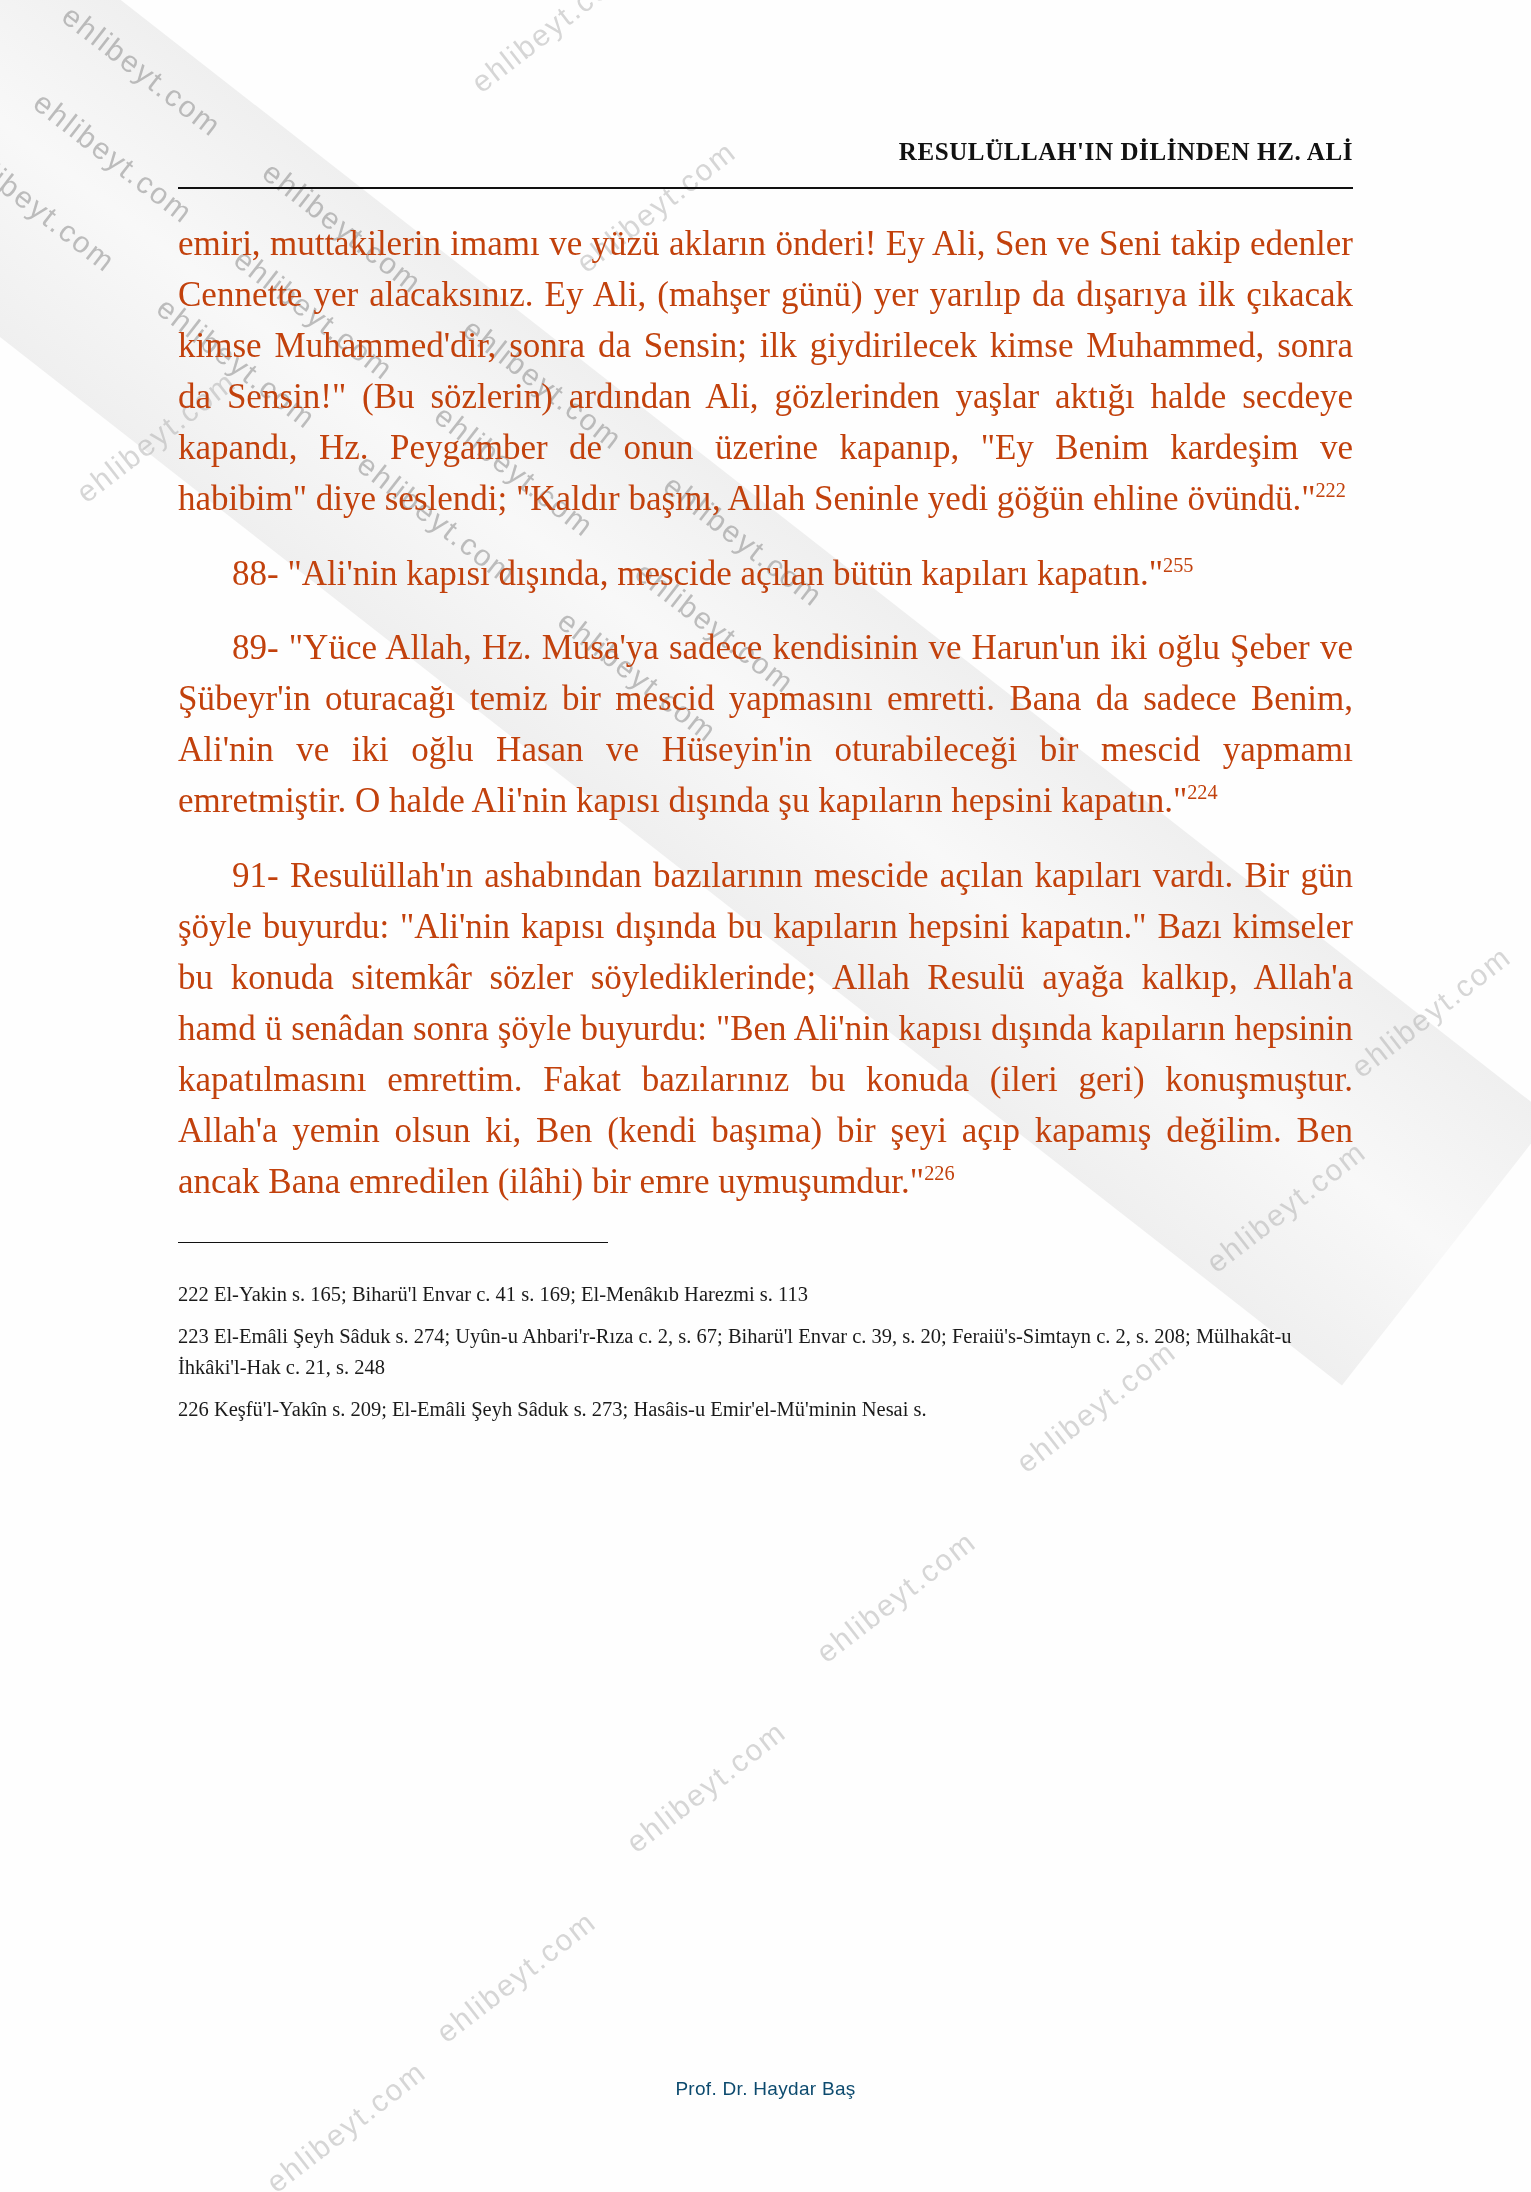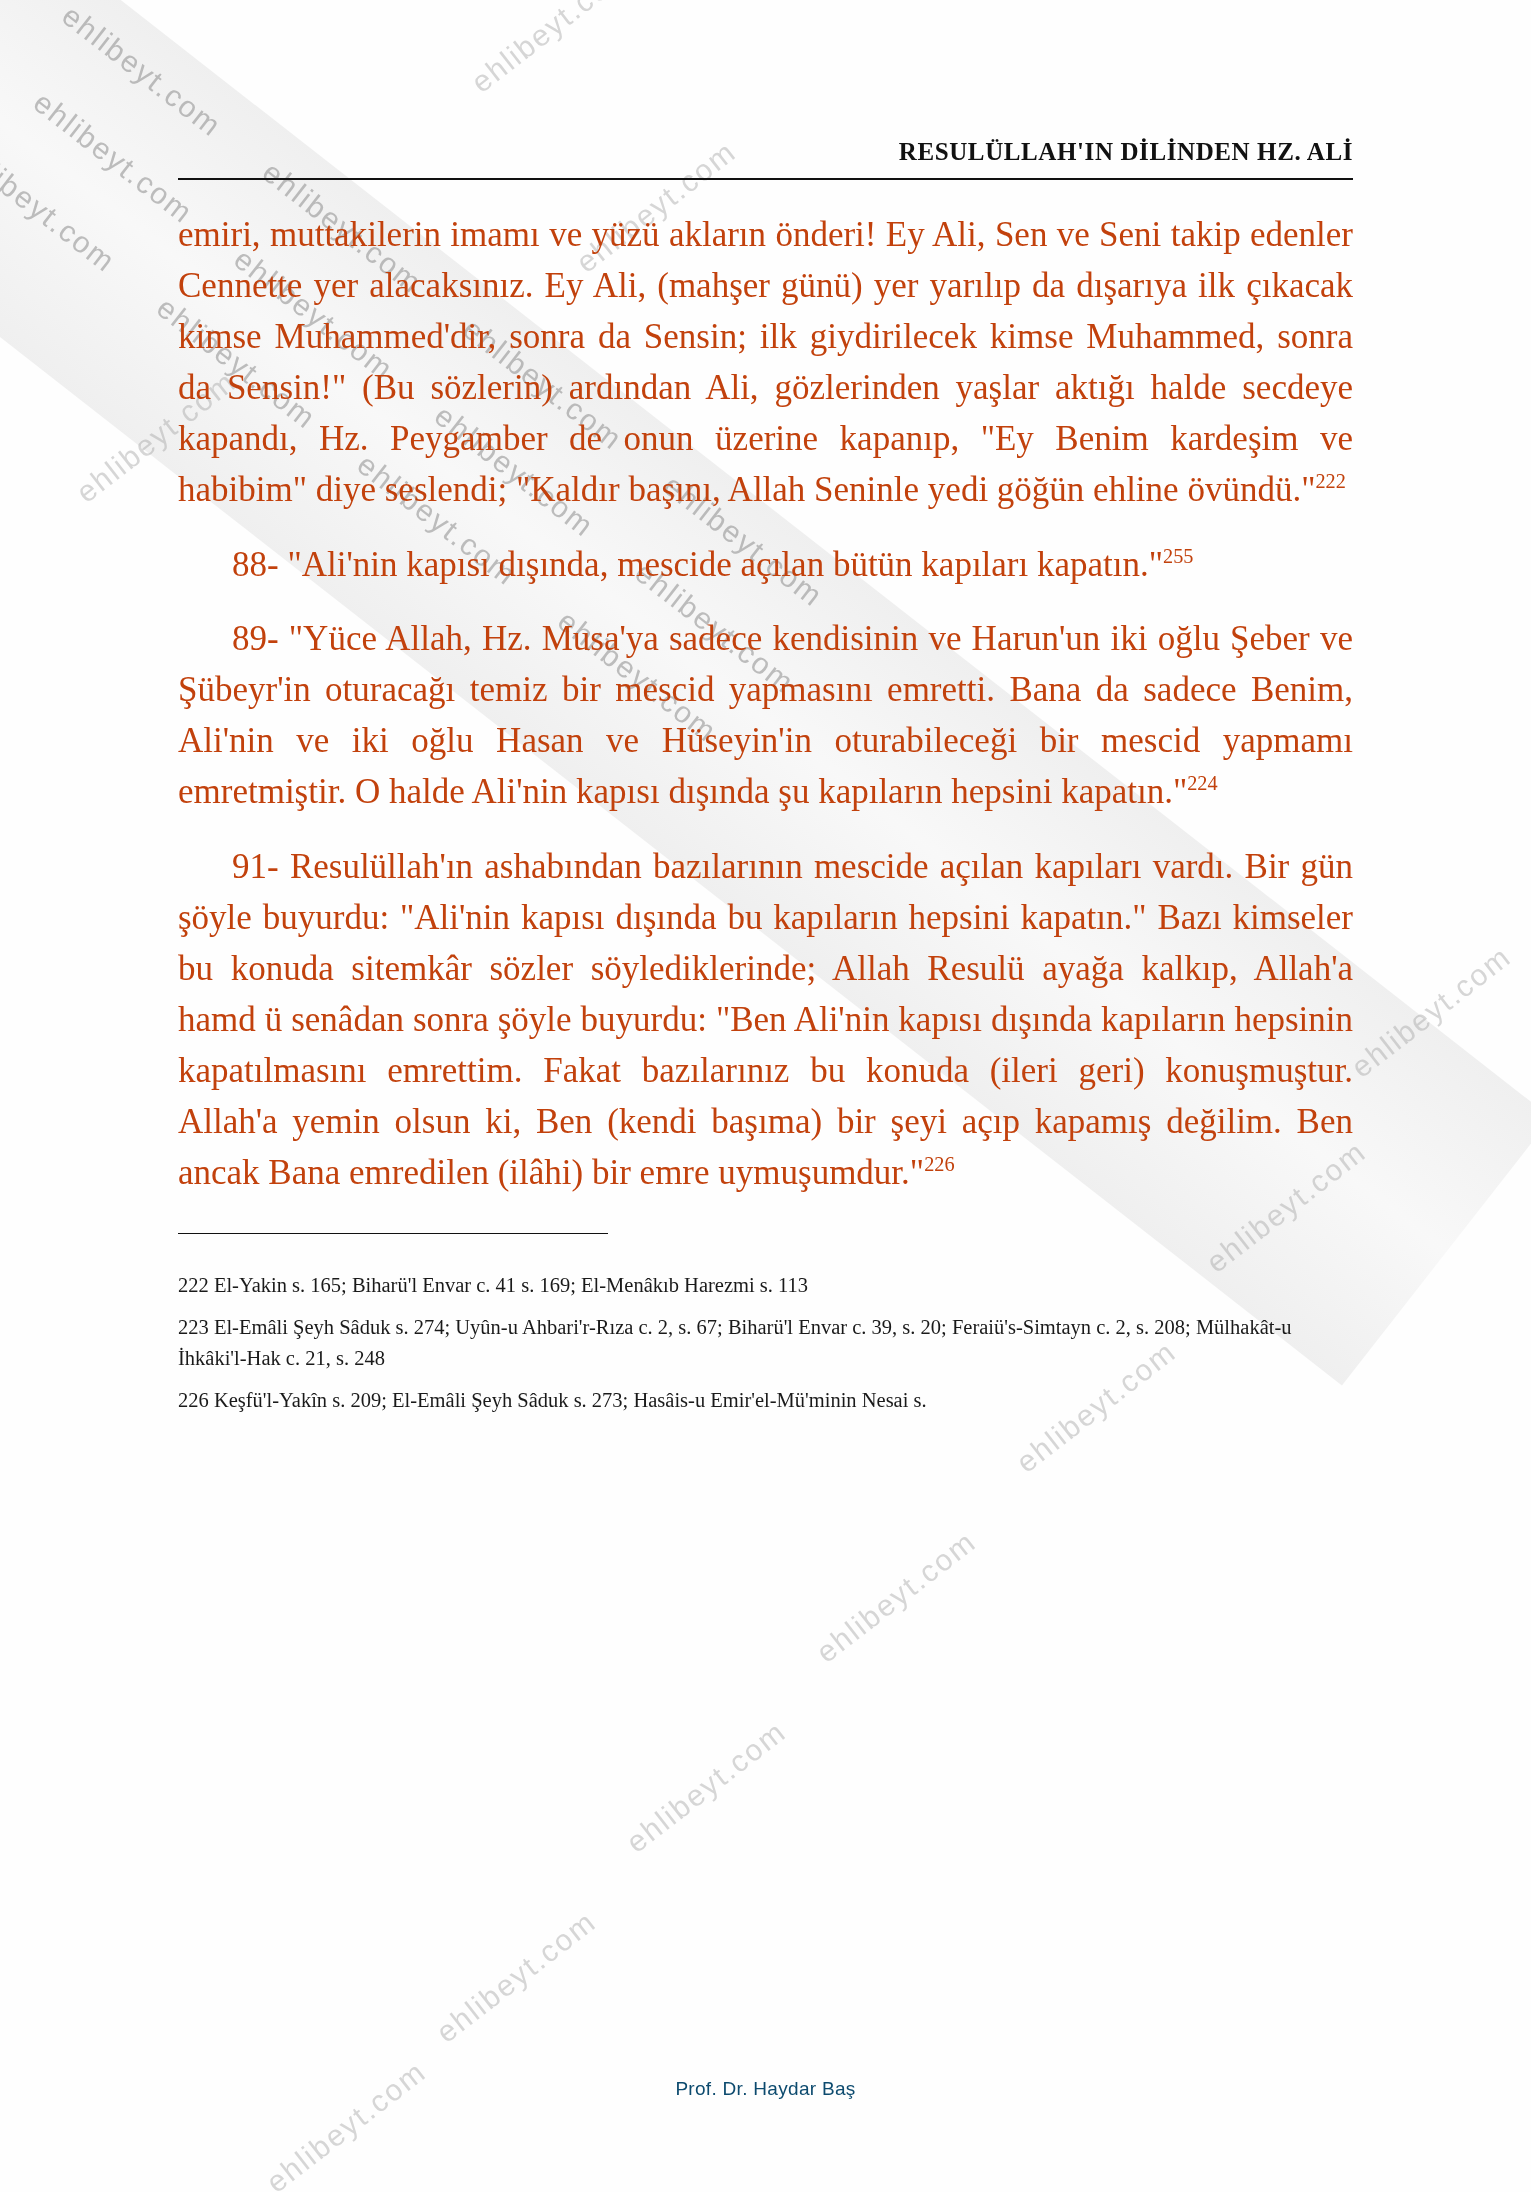--- a/index.html
+++ b/index.html
@@ -63,21 +63,21 @@
     width: 1175px;
   }
 
   .header {
     text-align: right;
     font-family: "Liberation Serif", serif;
     font-weight: bold;
     font-size: 25px;
     letter-spacing: 0.6px;
     color: #111;
-    padding-bottom: 12px;
+    padding-bottom: 21px;
   }
   .header-rule {
     border-bottom: 2px solid #111;
     margin-bottom: 30px;
   }
 
   p.body {
     margin: 0 0 6px 0;
     font-size: 35px;
     line-height: 1.455;

